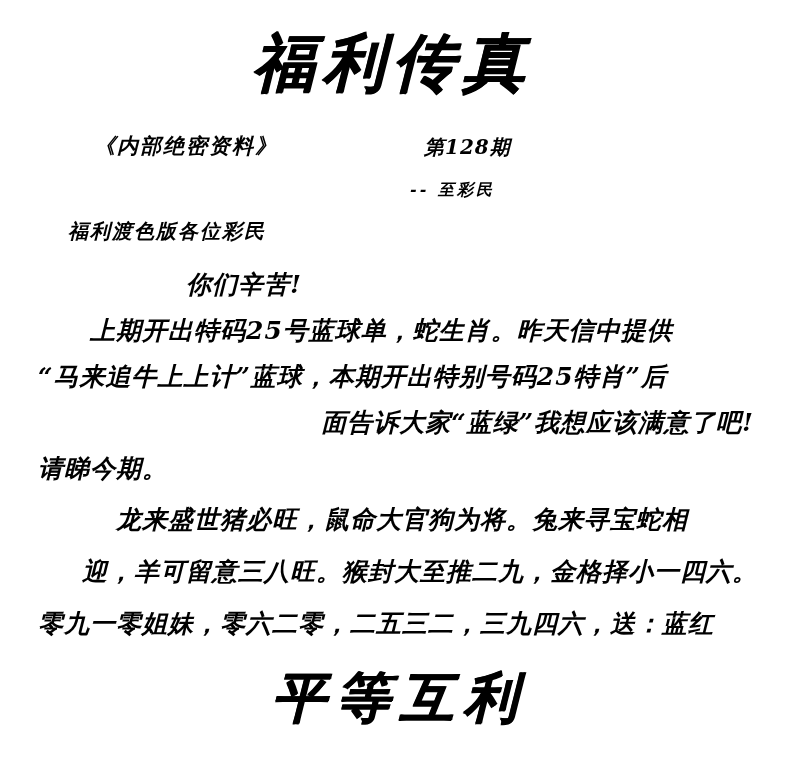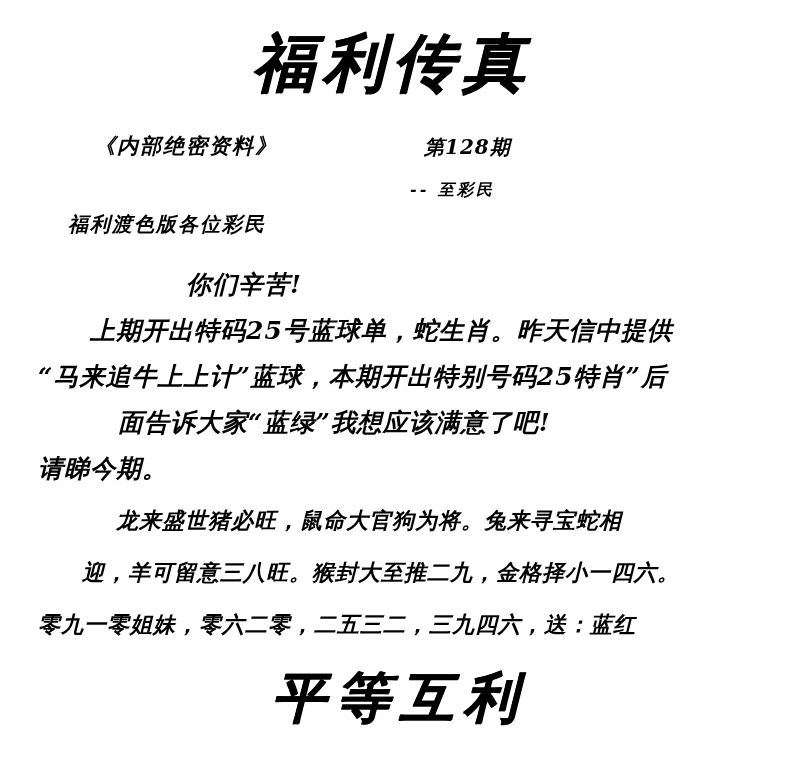--- a/index.html
+++ b/index.html
@@ -77,21 +77,21 @@
     box-sizing: border-box;
     font-size: 16px;
     font-weight: 700;
     font-style: italic;
     letter-spacing: 3px;
     white-space: nowrap;
   }
 
   .salutation {
     position: absolute;
-    top: 211px;
+    top: 218px;
     left: 68px;
     font-size: 20px;
     font-weight: 700;
     font-style: italic;
     letter-spacing: 2px;
     white-space: nowrap;
   }
 
   
   .body-block {
@@ -103,29 +103,29 @@
     line-height: 46px;
     font-weight: 700;
     font-style: italic;
     letter-spacing: 1px;
   }
   .body-line {
     white-space: nowrap;
   }
   .indent-1 { padding-left: 148px; }
   .indent-2 { padding-left: 52px; }
-  .indent-4 { padding-left: 80px; }
+  .indent-4 { padding-left: 80px; text-align: right; }
   .indent-5 { padding-left: 0px; }
 
   .para2 {
     position: absolute;
     top: 494px;
     left: 38px;
     width: 716px;
-    font-size: 22px;
+    font-size: 25px;
     line-height: 52px;
     font-weight: 700;
     font-style: italic;
     letter-spacing: 1px;
   }
   .p2-l1 { padding-left: 78px; white-space: nowrap; }
   .p2-l2 { padding-left: 0px;  white-space: nowrap; margin-left: 44px; }
   .p2-l3 { padding-left: 0px;  white-space: nowrap; }
 
   

